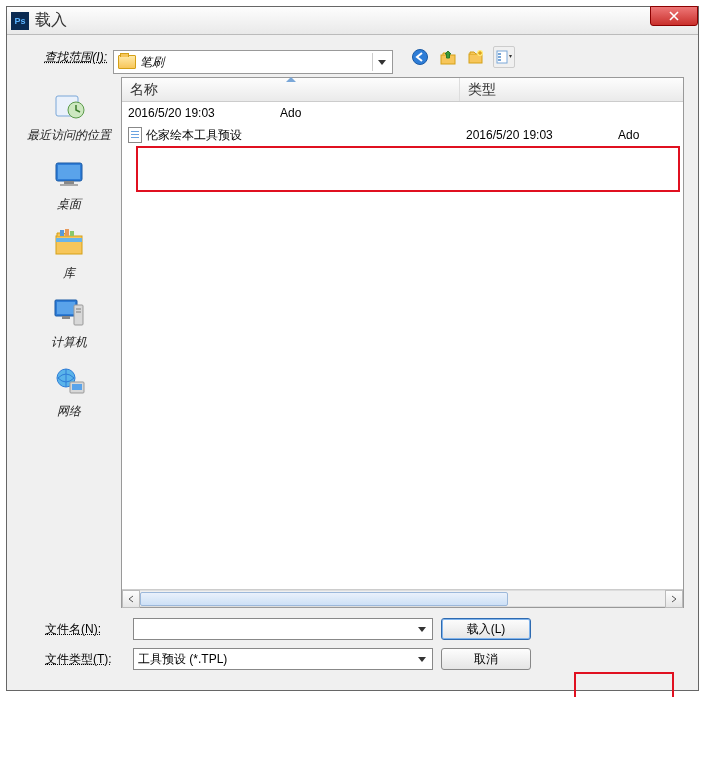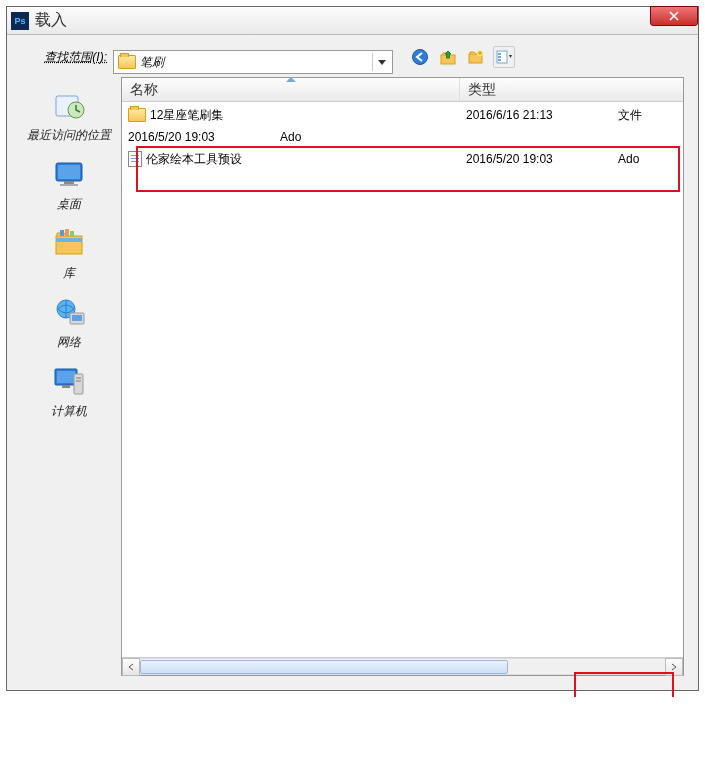--- a/index.html
+++ b/index.html
@@ -150,62 +150,54 @@
                   <rect x="10" y="4" width="4" height="6" fill="#5a9ad8"></rect>
                   <rect x="15" y="3" width="4" height="7" fill="#e89a5a"></rect>
                   <rect x="20" y="5" width="4" height="5" fill="#8ac86a"></rect>
                 </svg>
           </div>
           <div class="sb-label">库</div>
         </div>
         <div class="sb-item">
           <div class="sb-icon">
             <svg width="38" height="36" viewBox="0 0 38 36">
-                  <circle cx="16" cy="14" r="9" fill="#5ab4ea" stroke="#2e7dd7"></circle>
-                  <path d="M8 14 Q16 6 24 14 M8 14 Q16 22 24 14 M16 5 L16 23" stroke="#2e7dd7" fill="none"></path>
-                  <rect x="20" y="18" width="14" height="11" rx="1" fill="#d8d8d8" stroke="#999"></rect>
-                  <rect x="22" y="20" width="10" height="6" fill="#5aa3ea"></rect>
-                </svg>
-          </div>
-          <div class="sb-label">网络</div>
-        </div>
-        <div class="sb-item">
-          <div class="sb-icon">
-            <svg width="38" height="36" viewBox="0 0 38 36">
                   <rect x="5" y="5" width="22" height="16" rx="1" fill="#2e7dd7" stroke="#1a5aa5"></rect>
                   <rect x="7" y="7" width="18" height="12" fill="#5aa3ea"></rect>
                   <rect x="12" y="21" width="8" height="3" fill="#888"></rect>
                   <rect x="24" y="10" width="9" height="20" rx="1" fill="#d8d8d8" stroke="#999"></rect>
                   <rect x="26" y="13" width="5" height="2" fill="#aaa"></rect>
                   <rect x="26" y="16" width="5" height="2" fill="#aaa"></rect>
                 </svg>
           </div>
           <div class="sb-label">计算机</div>
         </div>
+        <div class="sb-item">
+          <div class="sb-icon">
+            <svg width="38" height="36" viewBox="0 0 38 36">
+                  <circle cx="16" cy="14" r="9" fill="#5ab4ea" stroke="#2e7dd7"></circle>
+                  <path d="M8 14 Q16 6 24 14 M8 14 Q16 22 24 14 M16 5 L16 23" stroke="#2e7dd7" fill="none"></path>
+                  <rect x="20" y="18" width="14" height="11" rx="1" fill="#d8d8d8" stroke="#999"></rect>
+                  <rect x="22" y="20" width="10" height="6" fill="#5aa3ea"></rect>
+                </svg>
+          </div>
+          <div class="sb-label">网络</div>
+        </div>
       </div>
 
       <div class="filegrid">
         <div class="header-row">
           <div class="hcol hc-name">
             <div class="sort-ind"></div>
             <span>名称</span>
           </div>
           <div class="hcol hc-type">
             <span>类型</span>
           </div>
         </div>
         <div class="filelist">
-          <div class="frow first">
-            <div class="fc-name">
-                  <div class="fi-folder"></div>
-                  <span>12星座笔刷集</span>
-                </div>
-            <div class="fc-date">2016/6/16 21:13</div>
-            <div class="fc-type">文件</div>
-          </div>
           <div class="frow">
             <div class="fc-date">2016/5/20 19:03</div>
             <div class="fc-type">Ado</div>
           </div>
           <div class="frow">
             <div class="fc-name">
                   <div class="fi-file"></div>
                   <span>伦家绘本工具预设</span>
                 </div>
             <div class="fc-date">2016/5/20 19:03</div>
@@ -223,18 +215,40 @@
               </div>
           <div class="sc-btn">
                 <svg width="8" height="8">
                   <path d="M2 1 L6 4 L2 7" fill="none" stroke="#555"></path>
                 </svg>
               </div>
         </div>
       </div>
     </div>
 
+    <div class="bottom-rows">
+      <div class="brow">
+        <div class="blabel">文件名(N):</div>
+        <div class="bcombo">
+          <span></span>
+          <div class="drop-arrow"></div>
+        </div>
+        <div class="btn primary">
+          <span>载入(L)</span>
+        </div>
+      </div>
+      <div class="brow">
+        <div class="blabel">文件类型(T):</div>
+        <div class="bcombo">
+          <span>工具预设 (*.TPL)</span>
+          <div class="drop-arrow"></div>
+        </div>
+        <div class="btn">
+          <span>取消</span>
+        </div>
+      </div>
+    </div>
 
   </div>
  </div>
  <div class="highlight-box hb1"></div>
  <div class="highlight-box hb2"></div>
 </div>
 
 </body></html>

